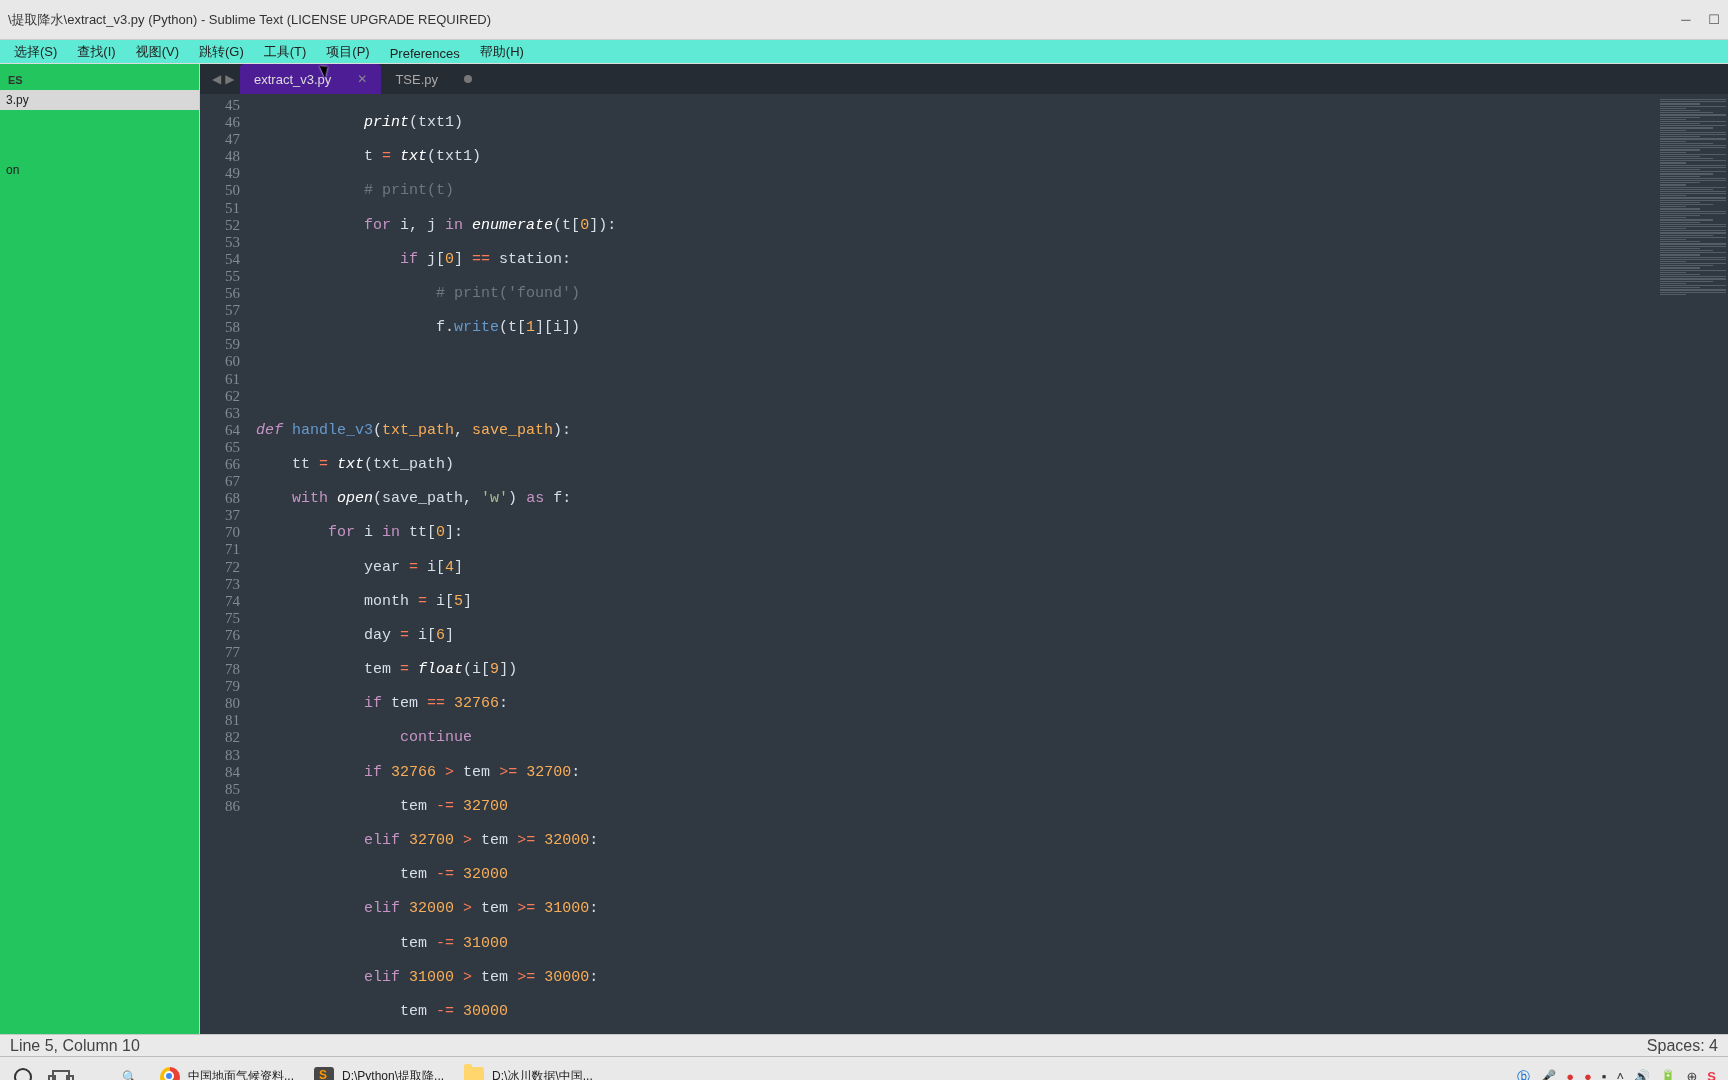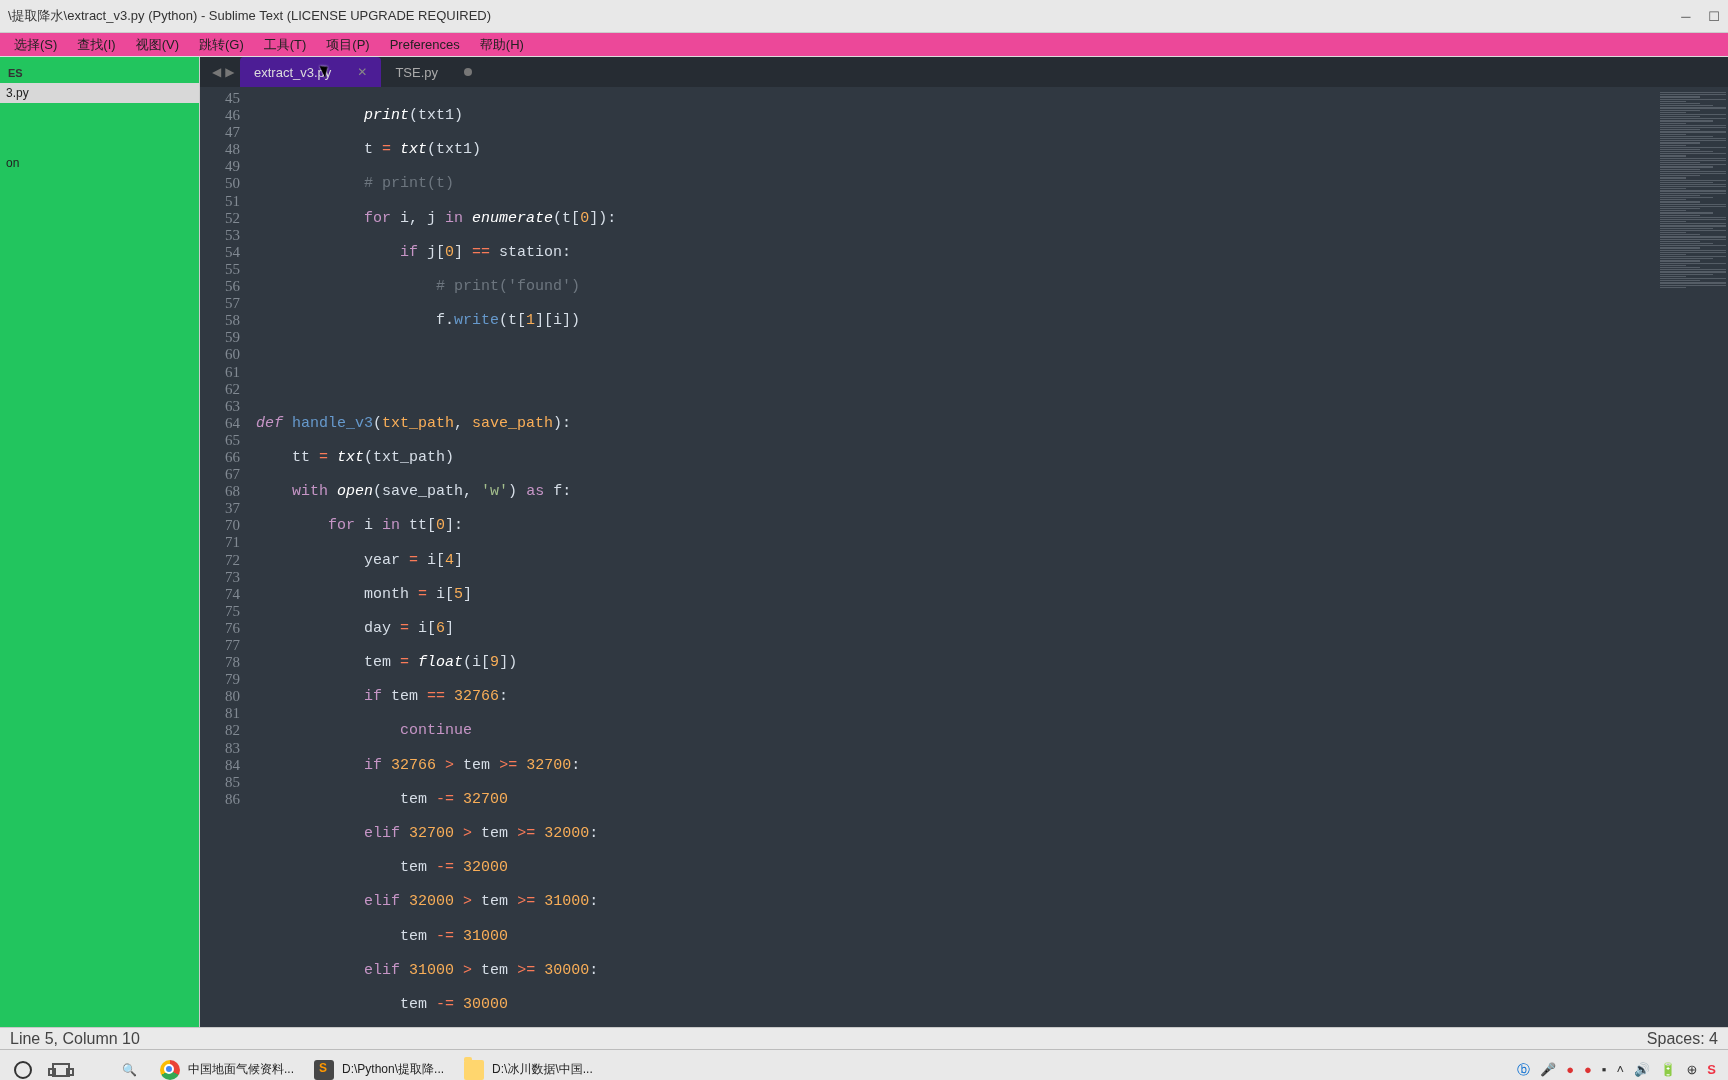--- a/index.html
+++ b/index.html
@@ -7,33 +7,33 @@
   font-family: "Microsoft YaHei", Arial, sans-serif;
   font-size: 13px;
   background: #f0f0f0;
   width: 1728px;
   height: 1080px;
   overflow: hidden;
   position: relative;
 }
 .title-bar {
   background: #e8e8e8;
-  height: 33px;
+  height: 40px;
   display: flex;
   align-items: center;
   padding: 0 8px;
   border-bottom: 1px solid #ccc;
 }
 .title-bar .title { font-size: 13px; color: #333; }
 .title-bar .window-controls { margin-left: auto; display: flex; gap: 18px; color: #555; }
 .menu-bar {
-  background: #ec4899;
+  background: #5eead4;
   height: 24px;
   display: flex;
-  align-items: center;
+  align-items: flex-end;
   padding: 0 4px;
   gap: 0;
   border-bottom: 1px solid #ddd;
 }
 .menu-bar .menu-item { padding: 2px 10px; color: #222; cursor: pointer; }
 .content-area {
   display: flex;
   height: calc(100% - 24px - 24px - 22px - 40px);
   width: 100%;
 }

